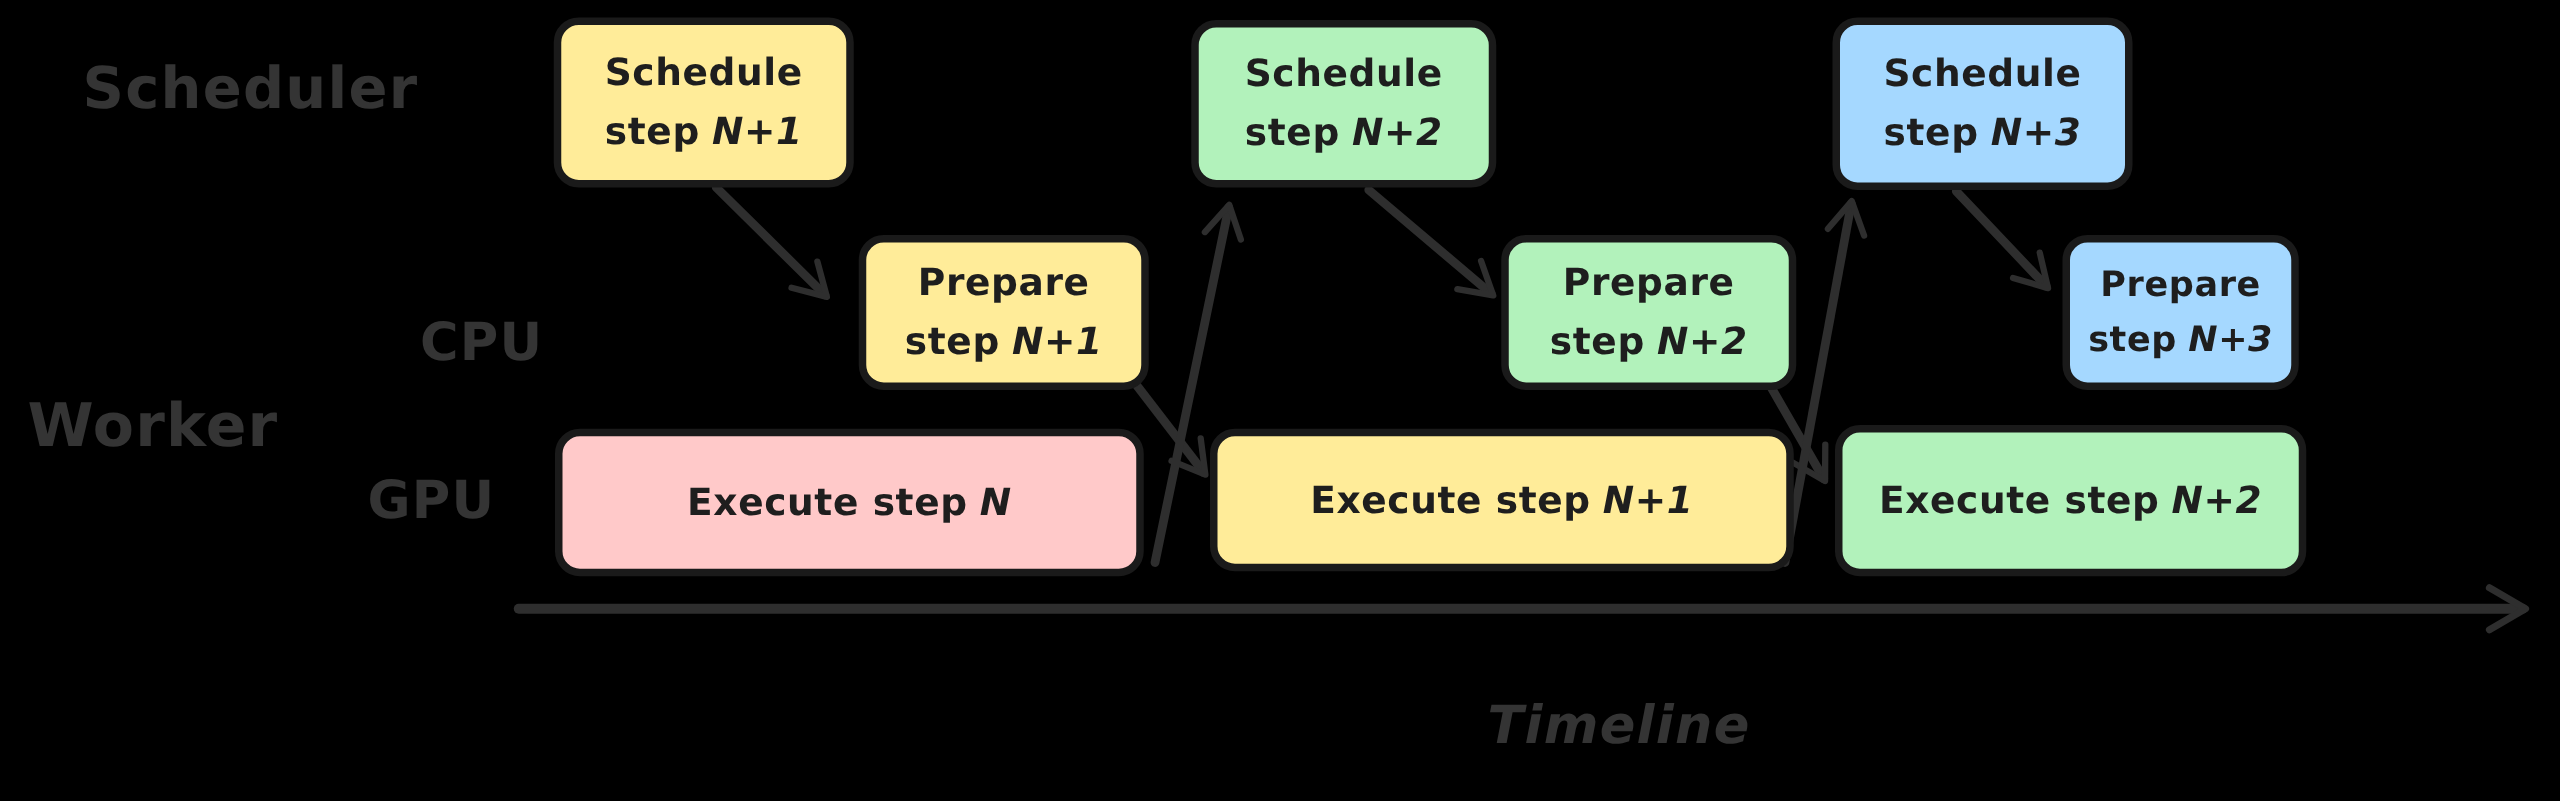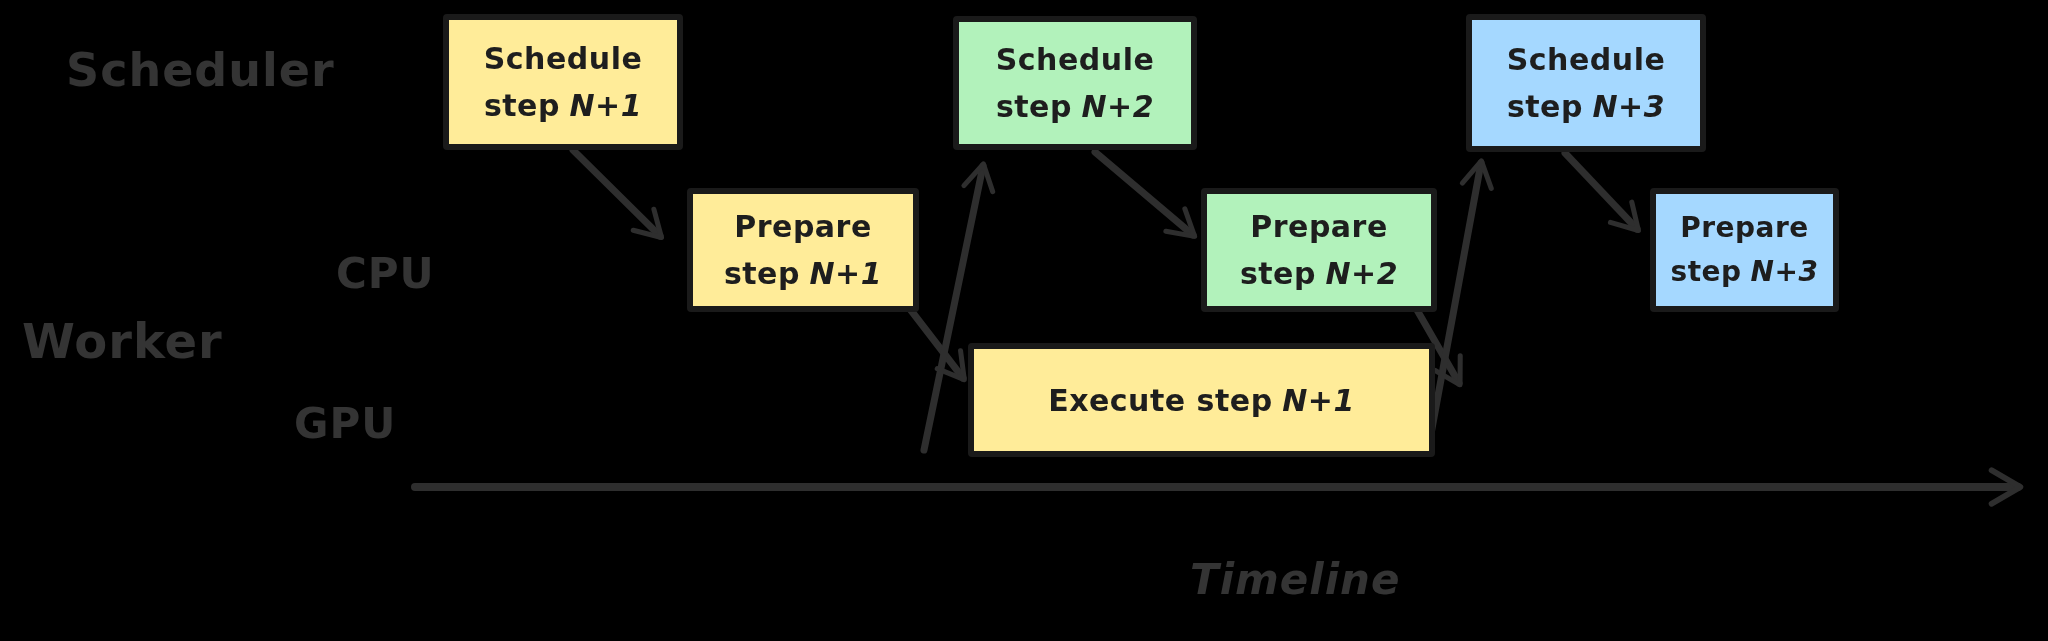--- a/index.html
+++ b/index.html
@@ -14,21 +14,21 @@
   .arrows {
     position: absolute;
     left: 0; top: 0;
     width: 2048px; height: 641px;
     pointer-events: none;
   }
   .box {
     position: absolute;
     box-sizing: border-box;
     border: 6px solid #1a1a1a;
-    border-radius: 4px;
+    border-radius: 20px;
     display: flex;
     flex-direction: column;
     justify-content: center;
     align-items: center;
     color: #1e1e1e;
     font-size: 30px;
     font-weight: 600;
     letter-spacing: 0.5px;
     line-height: 47px;
     text-align: center;
@@ -43,21 +43,21 @@
     position: absolute;
     color: #343434;
     font-weight: 700;
     letter-spacing: 1px;
     white-space: nowrap;
     line-height: 1.15;
   }
   .lbl-scheduler { left: 66px;   top: 44px;  font-size: 46px; }
   .lbl-worker    { left: 22px;   top: 314px; font-size: 48px; }
   .lbl-cpu       { left: 296px;  top: 250px; font-size: 42px; margin-left: 40px; }
-  .lbl-gpu       { left: 294px;  top: 376px; font-size: 42px; margin-top: 24px; }
+  .lbl-gpu       { left: 294px;  top: 376px; font-size: 42px; }
   .lbl-timeline  { left: 1190px; top: 556px; font-size: 42px; font-style: italic; }
 </style>
 </head>
 <body>
 
 <div class="canvas">
 
   <span class="lbl lbl-scheduler">Scheduler</span>
   <span class="lbl lbl-worker">Worker</span>
   <span class="lbl lbl-cpu">CPU</span>
@@ -101,17 +101,23 @@
   </div>
   <div class="box fill-green" style="left:1201px;top:188px;width:236px;height:124px;">
     <div class="bl"><span>Prepare</span></div>
     <div class="bl"><span>step</span><span class="n">N+2</span></div>
   </div>
   <div class="box fill-blue" style="left:1650px;top:188px;width:189px;height:124px;font-size:28px;line-height:44px;">
     <div class="bl"><span>Prepare</span></div>
     <div class="bl"><span>step</span><span class="n">N+3</span></div>
   </div>
 
+  <div class="box fill-pink" style="left:444px;top:343px;width:471px;height:118px;">
+    <div class="bl"><span>Execute step</span><span class="n">N</span></div>
+  </div>
   <div class="box fill-yellow" style="left:968px;top:343px;width:467px;height:114px;">
     <div class="bl"><span>Execute step</span><span class="n">N+1</span></div>
+  </div>
+  <div class="box fill-green" style="left:1468px;top:340px;width:377px;height:121px;">
+    <div class="bl"><span>Execute step</span><span class="n">N+2</span></div>
   </div>
 
 </div>
 
 </body></html>

